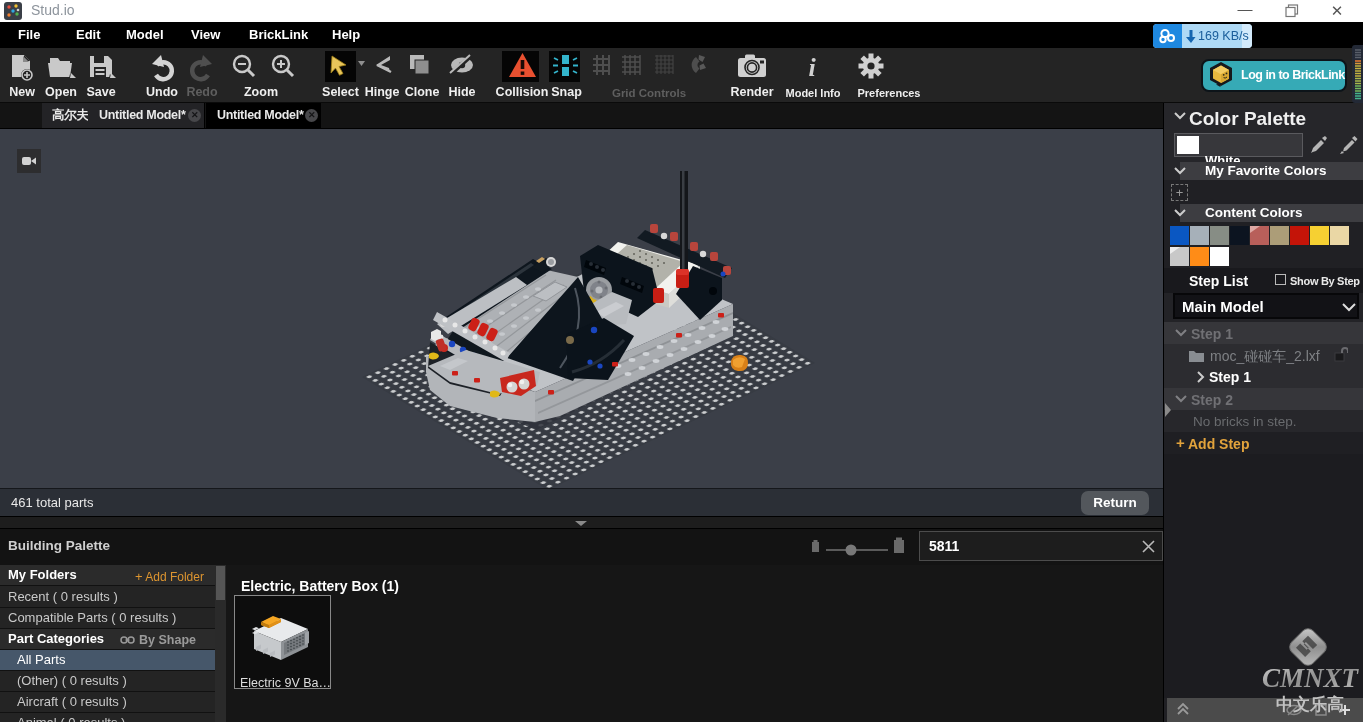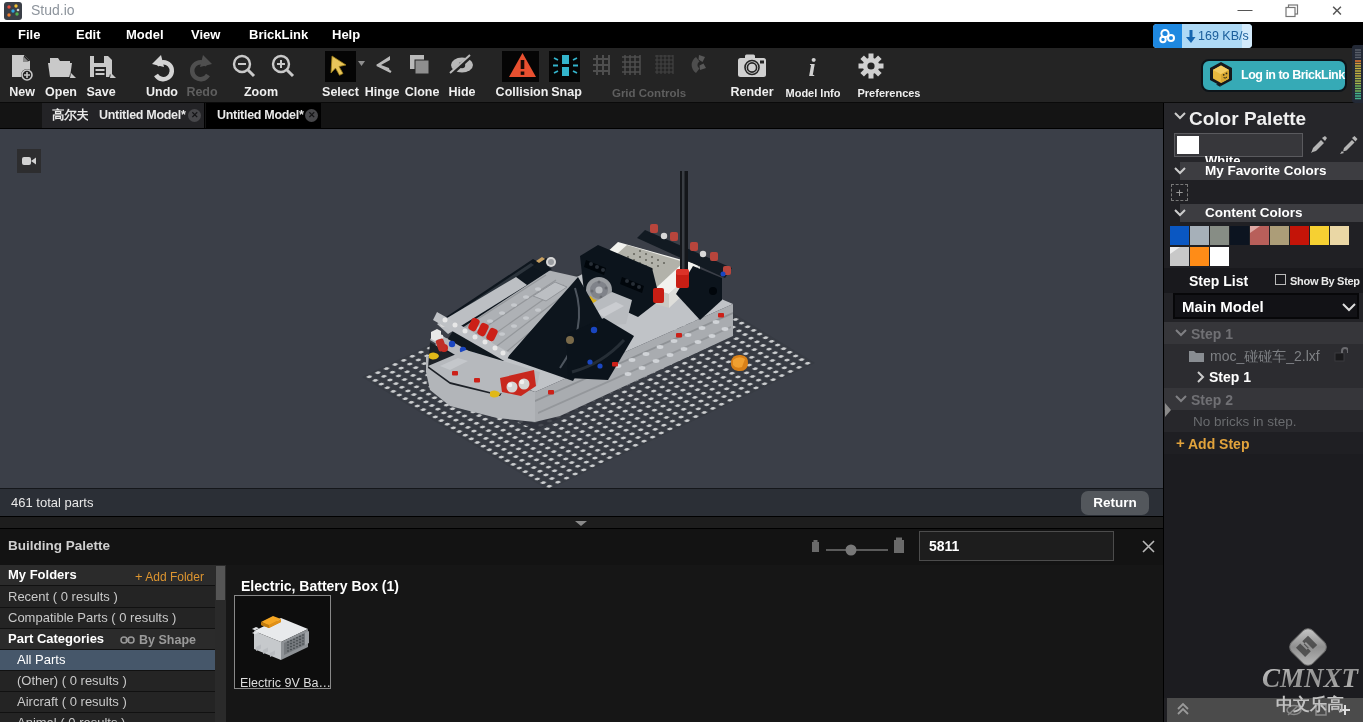--- a/index.html
+++ b/index.html
@@ -35,21 +35,21 @@
 #statusbar { left:0; top:488px; width:1163px; height:28px; background:#2b2f36; border-top:1px solid #15171b; }
 #totalparts { left:11px; top:0; height:28px; line-height:27px; font-size:13px; color:#e8e8e8; }
 #returnbtn { left:1081px; top:2px; width:68px; height:24px; background:#53575c; color:#fff;
   font-weight:bold; font-size:13.5px; text-align:center; line-height:23px; border-radius:7px; }
 
 #splitter { left:0; top:516px; width:1163px; height:13px; background:#1d1d1d; border-top:1px solid #000; border-bottom:1px solid #000;}
 
 #bpal { left:0; top:529px; width:1163px; height:193px; background:#161616; }
 #bphead { left:0; top:0; width:1163px; height:36px; background:#131313; }
 #bptitle { left:8px; top:9px; font-size:13.5px; font-weight:bold; color:#cfcfcf; }
-#searchbox { left:919px; top:2px; width:195px; height:30px; background:#1d1d1d; border:1px solid #4c4c4c; }
+#searchbox { left:919px; top:2px; width:244px; height:30px; background:#1d1d1d; border:1px solid #4c4c4c; }
 #searchtxt { left:9px; top:6px; font-size:14px; font-weight:bold; color:#fff; }
 #leftlist { left:0; top:36px; width:215px; height:157px; background:#242424; overflow:hidden; }
 .lrow { left:0; width:215px; height:21px; border-bottom:1px solid #111;
   font-size:13px; color:#c9c9c9; line-height:20px; }
 .lrow span { position:static; }
 #scrollstrip { left:215px; top:36px; width:11px; height:157px; background:#2a2a2a; }
 #scrollthumb { left:1px; top:1px; width:9px; height:34px; background:#555; }
 
 #sidebar { left:1163px; top:103px; width:200px; height:619px; background:#202024; border-left:1px solid #000; }
 .shead { left:16px; width:200px; height:18px; background:#3d3d41; color:#ffffff;

